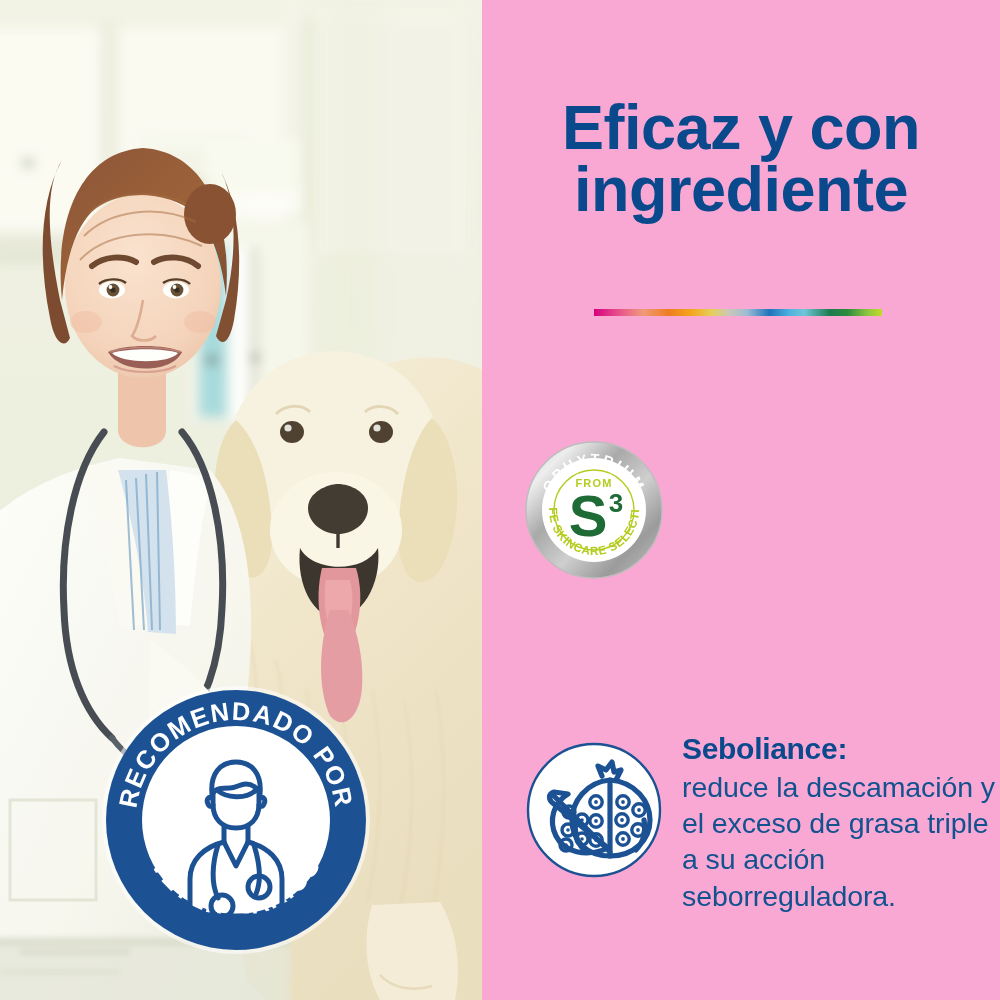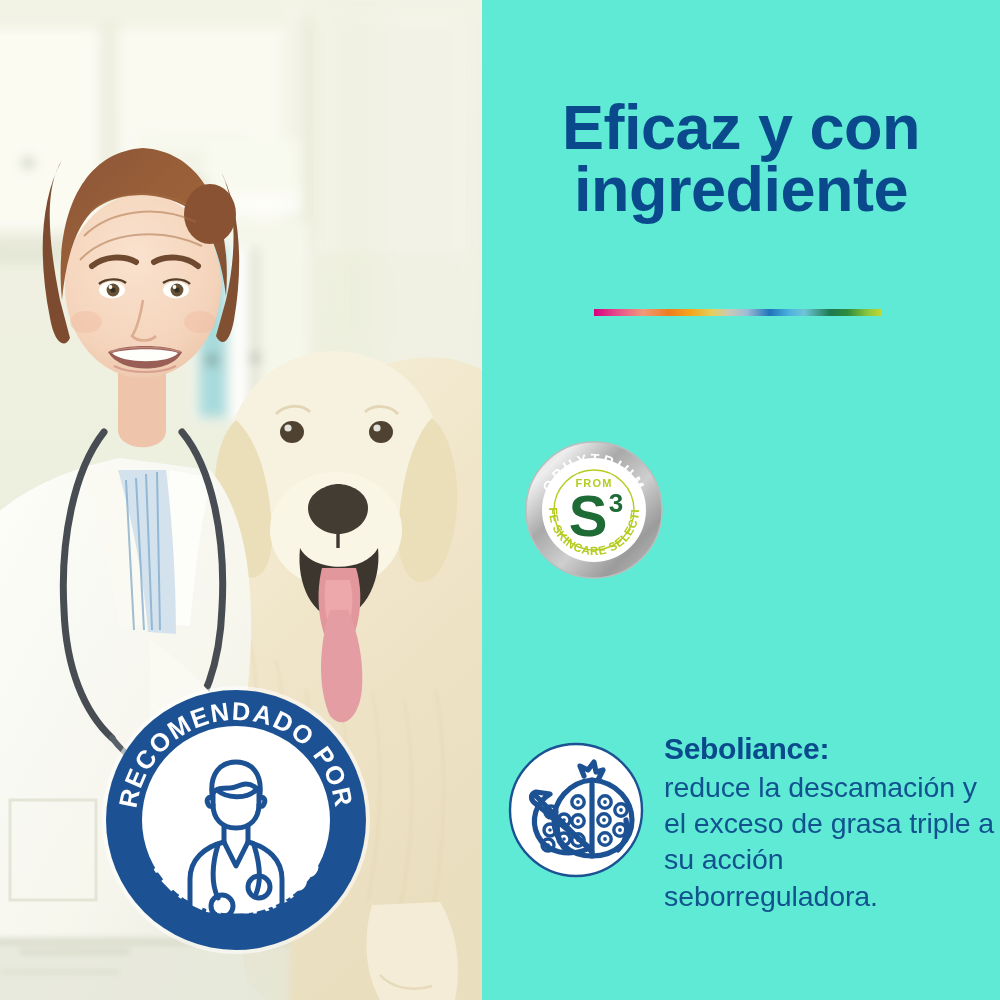--- a/index.html
+++ b/index.html
@@ -43,21 +43,21 @@
   }
   .vet-badge svg { display:block; width:272px; height:272px; }
 
   
   .content {
     position: absolute;
     left: 482px;
     top: 0;
     width: 518px;
     height: 1000px;
-    background: #5eead4;
+    background: #f9a8d4;
   }
 
   .headline {
     position: absolute;
     left: 18px;
     top: 96px;
     width: 482px;
     text-align: center;
     color: #0a4a8c;
     font-family: "Liberation Sans", sans-serif;
@@ -92,21 +92,21 @@
       #c3d92e 100%);
   }
 
   
   .feature {
     position: absolute;
     display: flex;
     align-items: flex-start;
   }
   .feature-ophytrium { left: 24px; top: 418px; }
-  .feature-seboliance { left: 6px; top: 728px; justify-content: flex-end; }
+  .feature-seboliance { left: 24px; top: 728px; justify-content: flex-end; }
 
   .badge-slot {
     flex: 0 0 auto;
     width: 176px;
     display: flex;
     justify-content: center;
     padding-top: 22px;
   }
   .badge-slot.sebo-slot { padding-top: 12px; }
   .badge-slot svg { display: block; }

